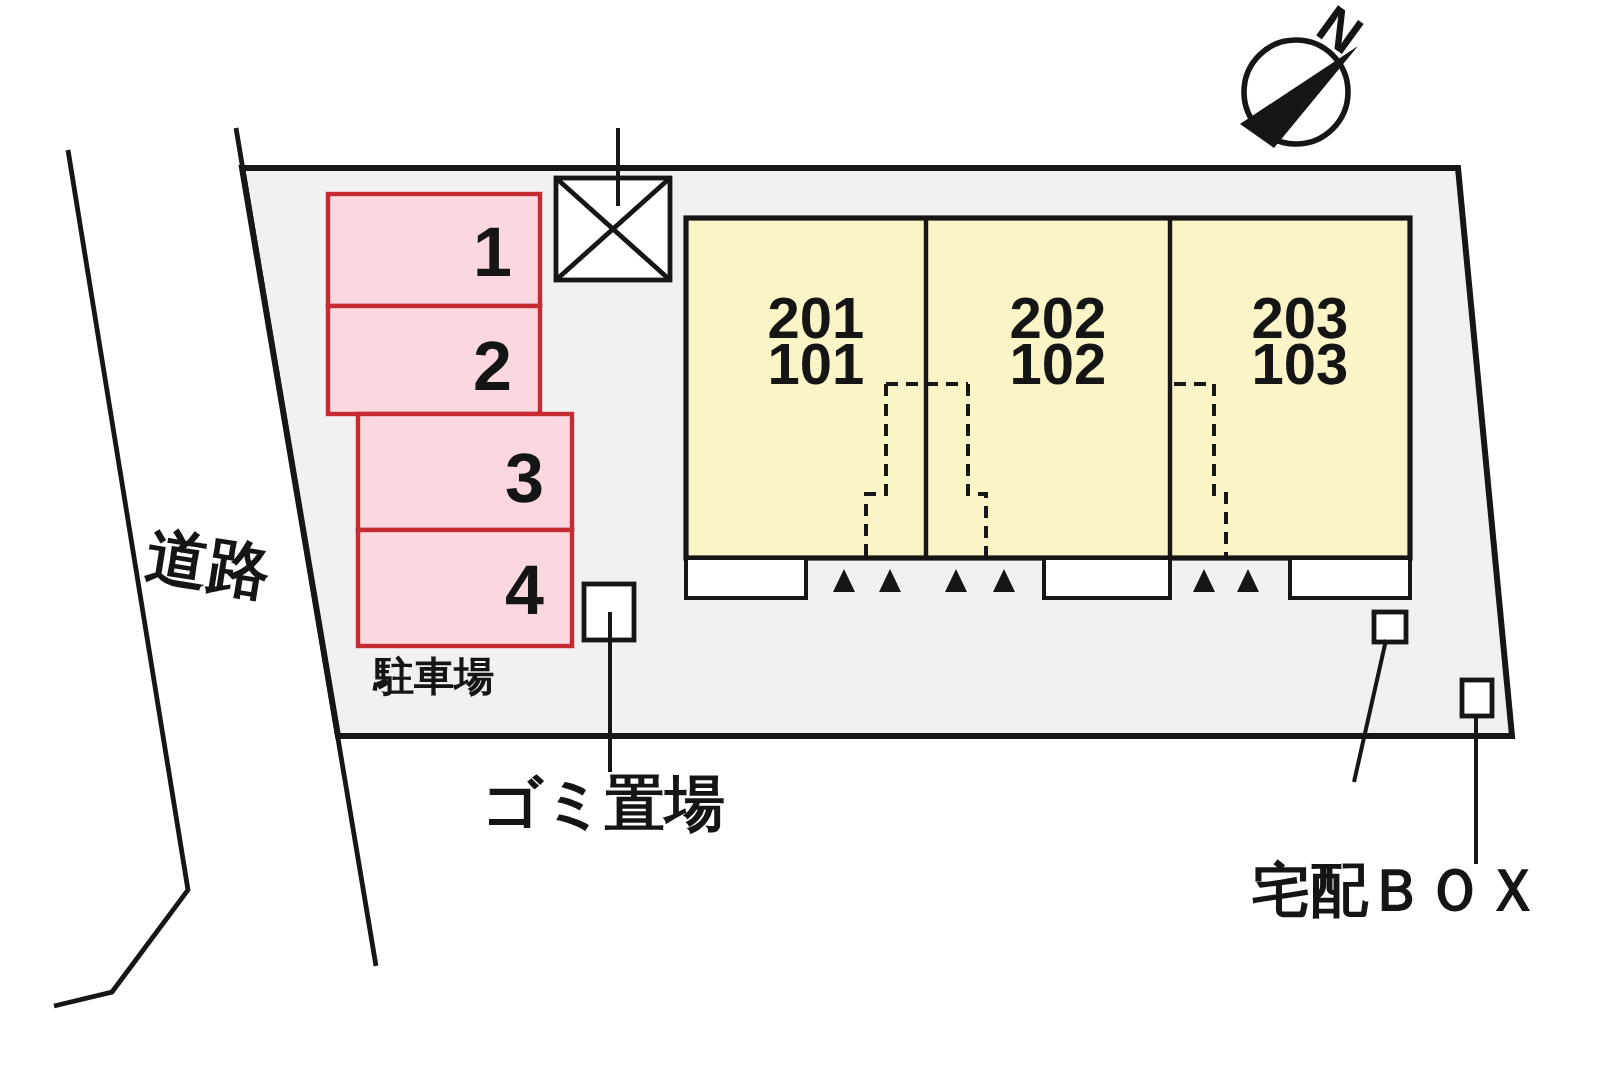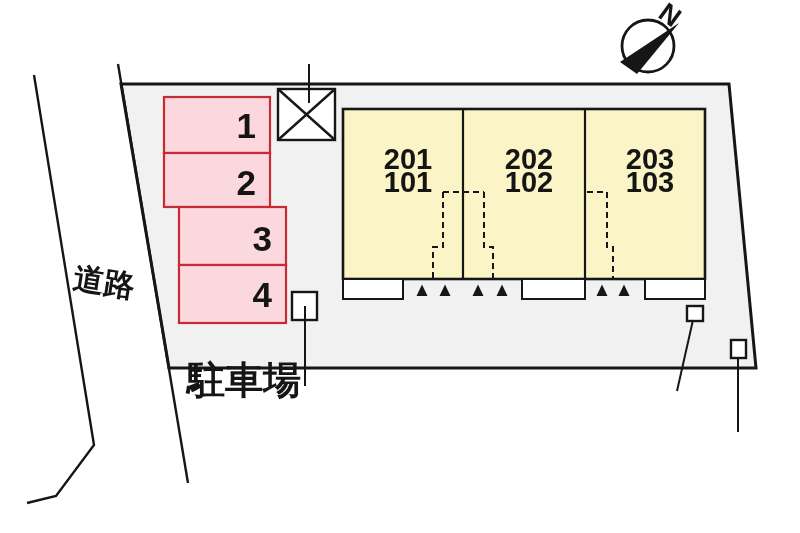--- a/index.html
+++ b/index.html
@@ -26,21 +26,21 @@
                 fill:var(--color-text,#151515); text-anchor:end; }
   .unit-num   { font-family:"Liberation Sans","DejaVu Sans",sans-serif; font-size:29px; font-weight:600;
                 fill:var(--color-text,#151515); text-anchor:middle; }
   .compass-circle { fill:#ffffff; stroke:var(--color-line,#161616); stroke-width:2.8; }
 
   
   .lbl { position:absolute; font-weight:600; line-height:1.05; white-space:nowrap;
          color:var(--color-text,#151515); }
   .lbl-bicycle  { left:256px; top:30px;  font-size:31px; }
   .lbl-road     { left:76px;  top:262px; font-size:31px; transform:rotate(9deg); transform-origin:left top; }
-  .lbl-parking  { left:187px; top:329px; font-size:38px;margin-top:32px; }
+  .lbl-parking  { left:187px; top:329px; font-size:20px; }
   .lbl-garbage  { left:241px; top:387px; font-size:30px; }
   .lbl-camera   { left:572px; top:393px; font-size:29px; }
   .lbl-delivery { left:626px; top:431px; font-size:29px; }
   .lbl-north    { left:660px; top:1px;   font-size:27px; font-weight:700;
                   transform:rotate(36deg); transform-origin:center; }
 </style>
 </head>
 <body>
 
 <div id="stage">
@@ -102,14 +102,16 @@
     <line class="leader" x1="738" y1="358" x2="738" y2="432"></line>
 
     <g>
       <circle class="compass-circle" cx="648" cy="46" r="26"></circle>
       <polygon class="tri" points="679,23 620,62 637,74"></polygon>
     </g>
   </svg>
 
   <div class="lbl lbl-road">道路</div>
   <div class="lbl lbl-parking">駐車場</div>
+  <div class="lbl lbl-garbage">ゴミ置場</div>
+  <div class="lbl lbl-delivery">宅配ＢＯＸ</div>
   <div class="lbl lbl-north">N</div>
 </div>
 
 </body></html>

